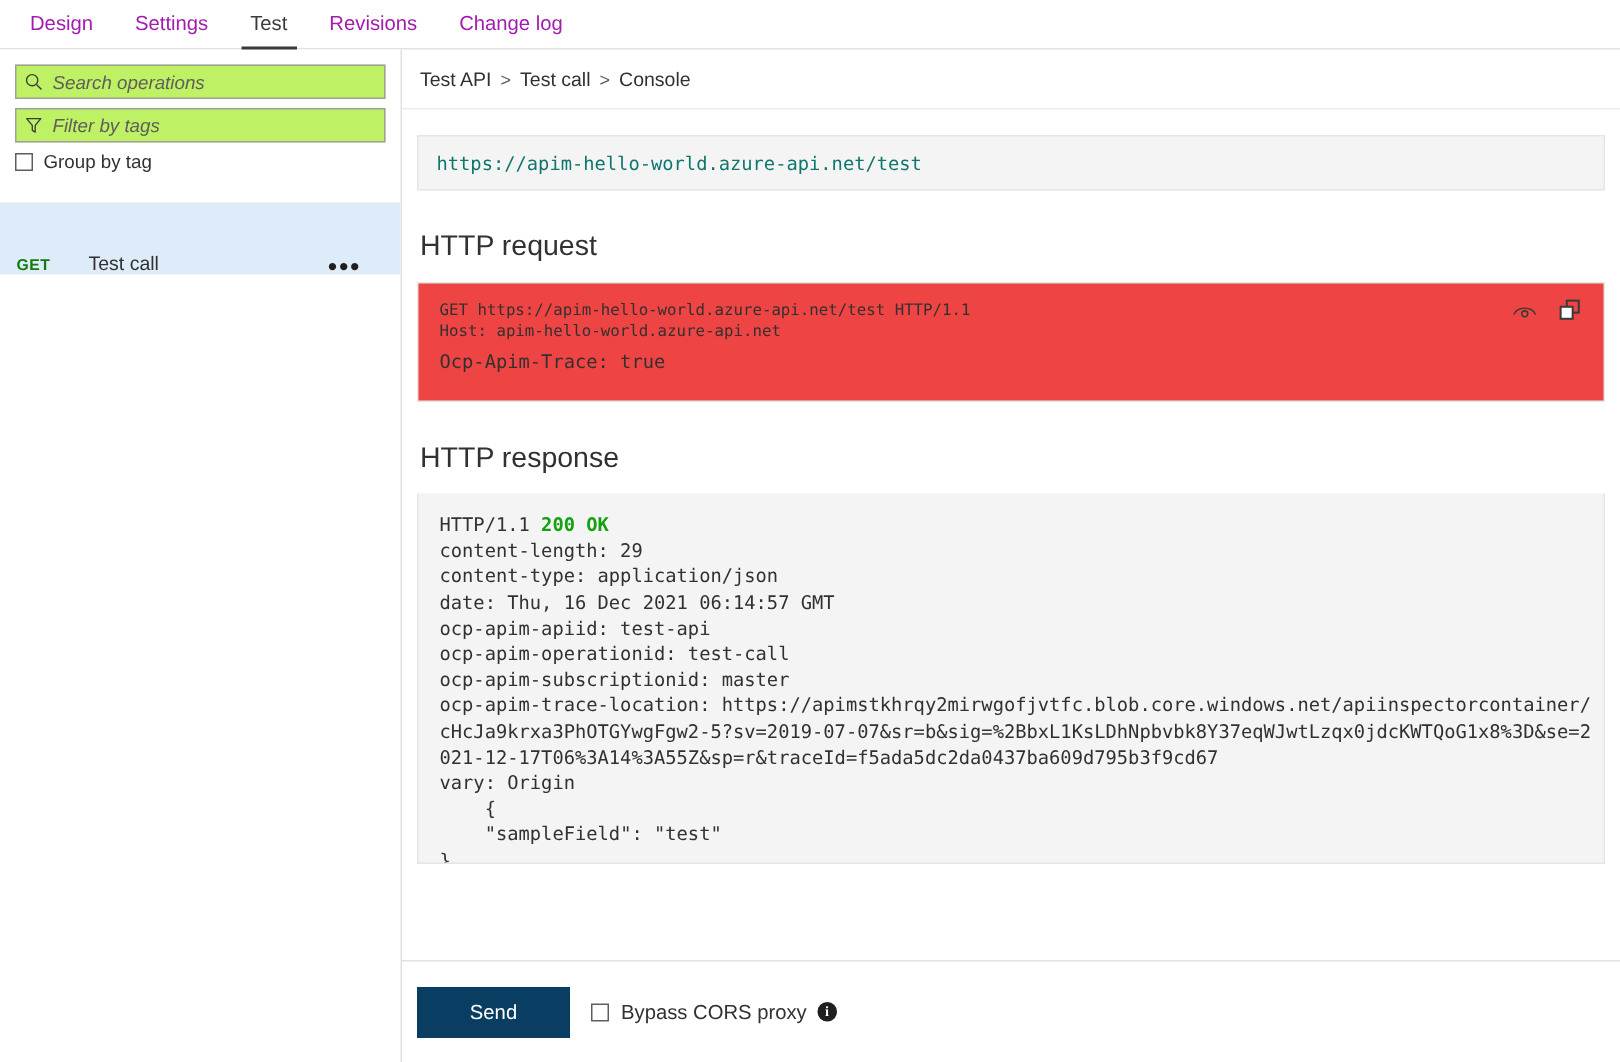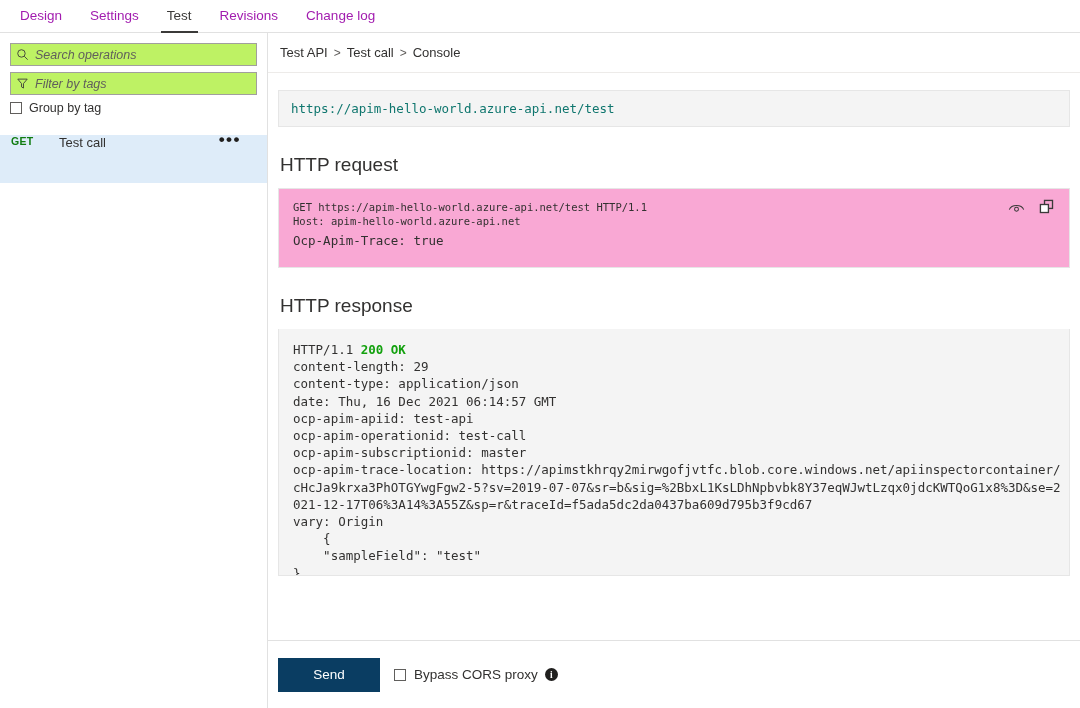--- a/index.html
+++ b/index.html
@@ -77,21 +77,21 @@
     width: 12px; height: 12px;
     border: 1px solid #605e5c;
     background: #fff;
     margin-right: 7px;
     flex: 0 0 12px;
   }
   .oplist { margin-top: 20px; }
   .op-row {
     height: 48px;
     display: flex;
-    align-items: flex-start;
+    align-items: flex-end;
     background: #deecf9;
     padding: 0 0 0 11px;
     cursor: pointer;
   }
   .op-verb {
     font-size: 10.5px;
     font-weight: bold;
     color: #107c10;
     width: 40px;
     letter-spacing: .3px;
@@ -148,21 +148,21 @@
   }
 
   .section-title {
     font-size: 19px;
     font-weight: normal;
     color: #323130;
     margin: 27px 0 12px 2px;
   }
 
   .reqbox {
-    background: #f9a8d4;
+    background: #ef4444;
     border: 1px solid #e6e6e6;
     padding: 11px 14px 13px 14px;
     position: relative;
     min-height: 80px;
   }
   .req-small {
     font-family: "DejaVu Sans Mono", monospace;
     font-size: 10.5px;
     line-height: 14px;
     color: #323130;

